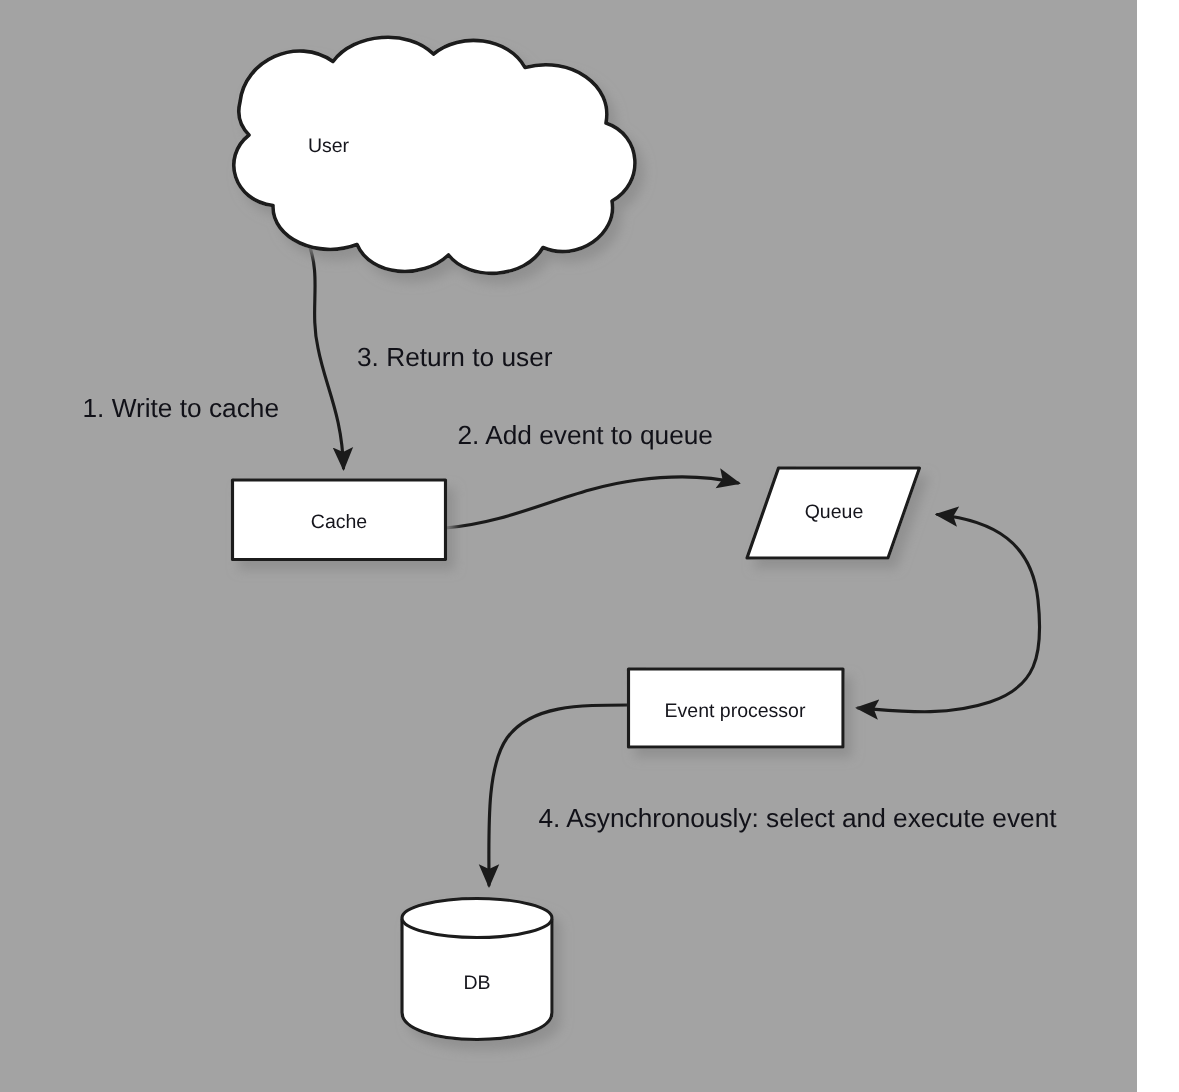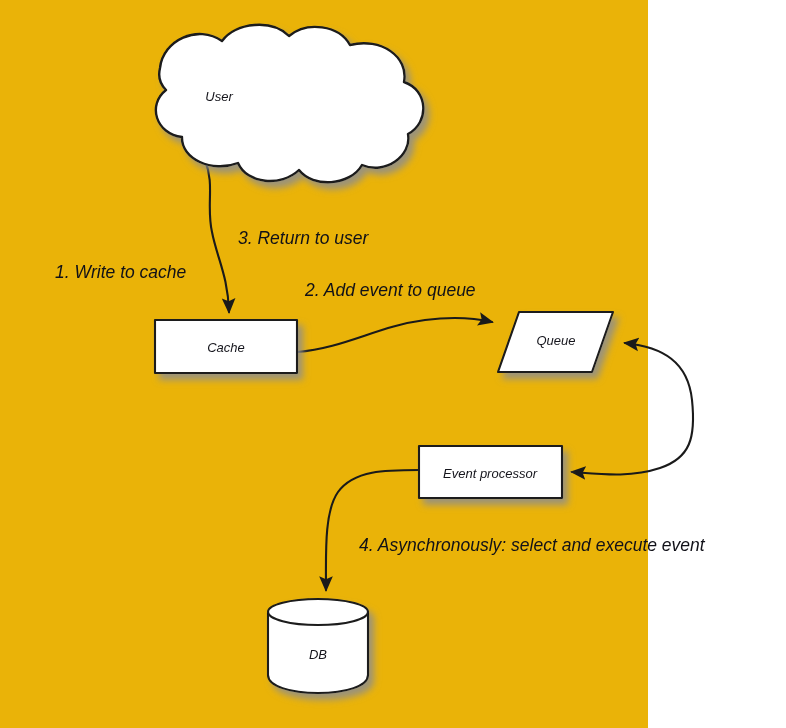--- a/index.html
+++ b/index.html
@@ -10,24 +10,23 @@
   }
   body {
     width: 786px;
     height: 728px;
     font-family: "Liberation Sans", sans-serif;
     color: #1a1a1a;
     overflow: hidden;
   }
   #canvas {
     position: relative;
-    width: 648px;
+    width: 758px;
     height: 728px;
-    background: #eab308;
-    font-style: italic;
+    background: #a3a3a3;
   }
   #diagram-svg {
     position: absolute;
     left: 0;
     top: 0;
     width: 786px;
     height: 728px;
   }
   .node-label {
     font-family: "Liberation Sans", sans-serif;

